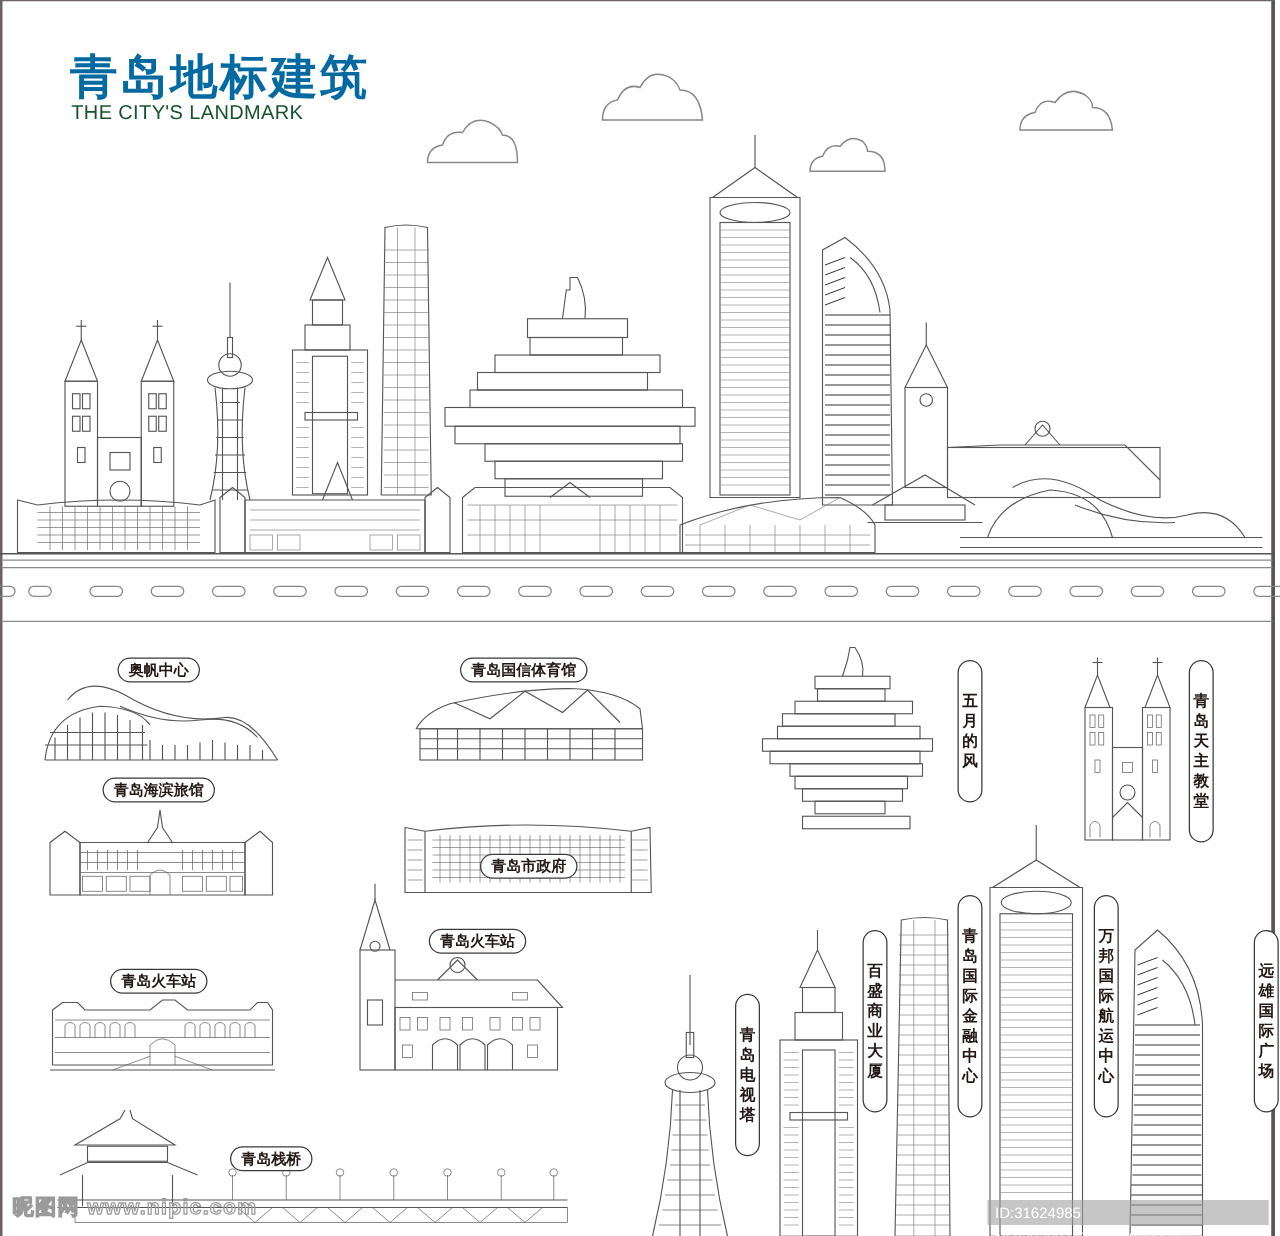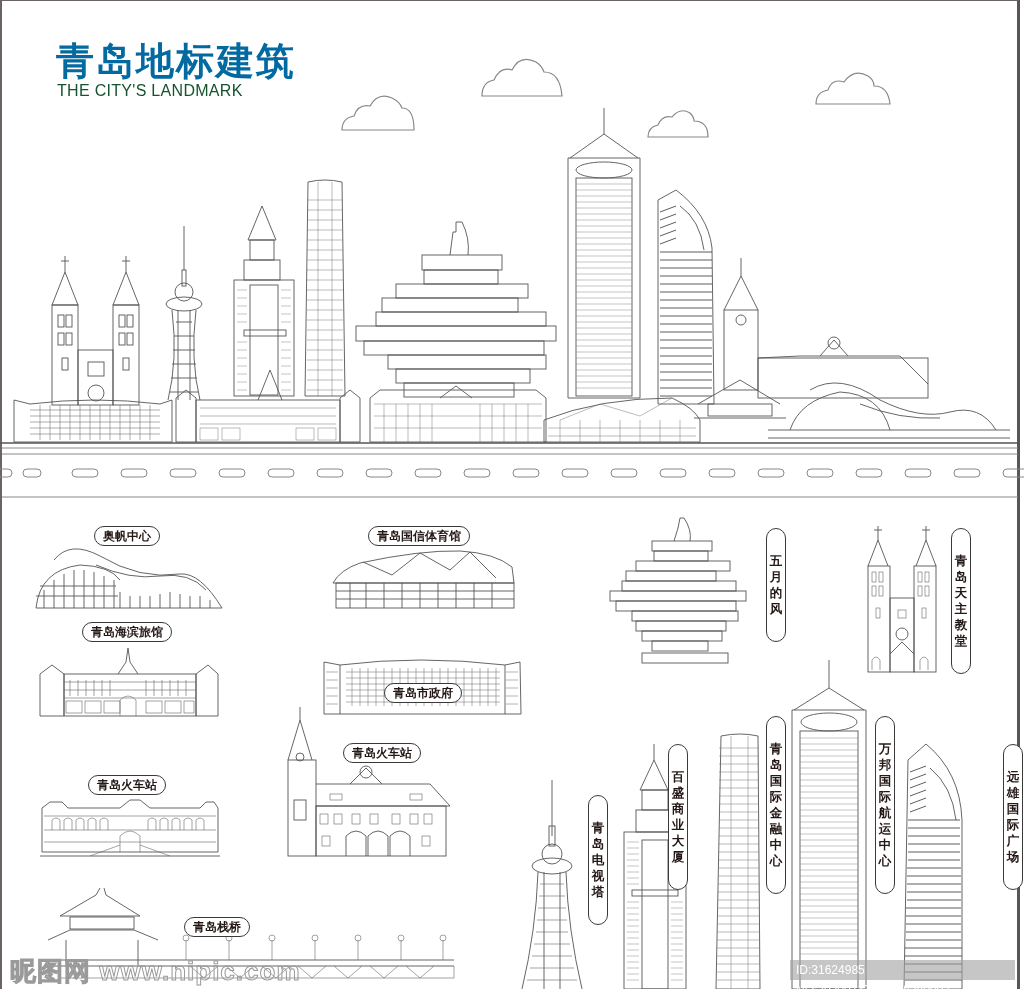--- a/index.html
+++ b/index.html
@@ -3,21 +3,21 @@
 <meta charset="utf-8">
 <style>
   html, body { margin: 0; padding: 0; background: #ffffff; }
   body { width: 1024px; height: 989px; overflow: hidden; position: relative; font-family: "DejaVu Sans", sans-serif; }
   .frame { position: absolute; left: 0; top: 0; width: 1020px; height: 989px; border-left: 2px solid #6b6363; border-right: 3px solid #5a5555; border-top: 1px solid #6b6363; box-sizing: border-box; background: #fff; }
   .title-cn { position: absolute; left: 56px; top: 36px; font-size: 38px; font-weight: bold; color: #0369a1; letter-spacing: 2px; font-family: "DejaVu Sans", sans-serif; }
   .title-en { position: absolute; left: 57px; top: 82px; font-size: 16px; color: #14532d; letter-spacing: 0.3px; font-family: "Liberation Sans", sans-serif; }
   svg.art { position: absolute; left: 0; top: 0; }
   .label { position: absolute; border: 1.3px solid #3a3a3a; border-radius: 10px; background: #fff; color: #231815; font-size: 12px; font-weight: bold; padding: 1px 8px; white-space: nowrap; line-height: 16px; }
   .vlabel { position: absolute; border: 1.3px solid #3a3a3a; border-radius: 10px; background: #fff; color: #231815; font-size: 12.5px; font-weight: bold; width: 14px; padding: 24px 2px; text-align: center; line-height: 16px; word-break: break-all; }
-  .wm-left { position: absolute; left: 10px; top: 954px; font-size: 26px; font-weight: bold; color: transparent; -webkit-text-stroke: 1px #9a9a9a; letter-spacing: 1px; font-family: "Liberation Sans", sans-serif; }
+  .wm-left { position: absolute; left: 10px; top: 954px; font-size: 17px; font-weight: bold; color: transparent; -webkit-text-stroke: 1px #9a9a9a; letter-spacing: 1px; font-family: "Liberation Sans", sans-serif; }
   .wm-right { position: absolute; left: 790px; top: 960px; width: 225px; height: 20px; background: rgba(160,160,160,0.6); color: #ffffff; font-size: 12px; line-height: 20px; padding-left: 6px; font-family: "Liberation Sans", sans-serif; box-sizing: border-box; }
 </style>
 </head>
 <body>
 
 <div class="frame"></div>
 
 <svg class="art" width="1024" height="989" viewBox="0 0 1024 989" fill="none" stroke="#555" stroke-width="1">
 
   <g stroke="#888" stroke-width="1.2">
@@ -415,19 +415,19 @@
 <div class="label" style="left:368px; top:526px;">青岛国信体育馆</div>
 <div class="label" style="left:82px; top:622px;">青岛海滨旅馆</div>
 <div class="label" style="left:384px; top:683px;">青岛市政府</div>
 <div class="label" style="left:88px; top:775px;">青岛火车站</div>
 <div class="label" style="left:343px; top:743px;">青岛火车站</div>
 <div class="label" style="left:184px; top:898px;margin-top:19px;">青岛栈桥</div>
 
 <div class="vlabel" style="left:766px; top:528px;">五月的风</div>
 <div class="vlabel" style="left:951px; top:528px;">青岛天主教堂</div>
 <div class="vlabel" style="left:588px; top:795px;text-align:center;">青岛电视塔</div>
-<div class="vlabel" style="left:668px; top:744px;">百盛商业大厦</div>
+<div class="vlabel" style="left:690px; top:744px;">百盛商业大厦</div>
 <div class="vlabel" style="left:766px; top:716px;">青岛国际金融中心</div>
 <div class="vlabel" style="left:875px; top:716px;">万邦国际航运中心</div>
 <div class="vlabel" style="left:970px; top:744px;margin-left:33px;">远雄国际广场</div>
 
 <div class="wm-left">昵图网 www.nipic.com</div>
 <div class="wm-right">ID:31624985 NO:20200717094118280002</div>
 
 </body></html>

